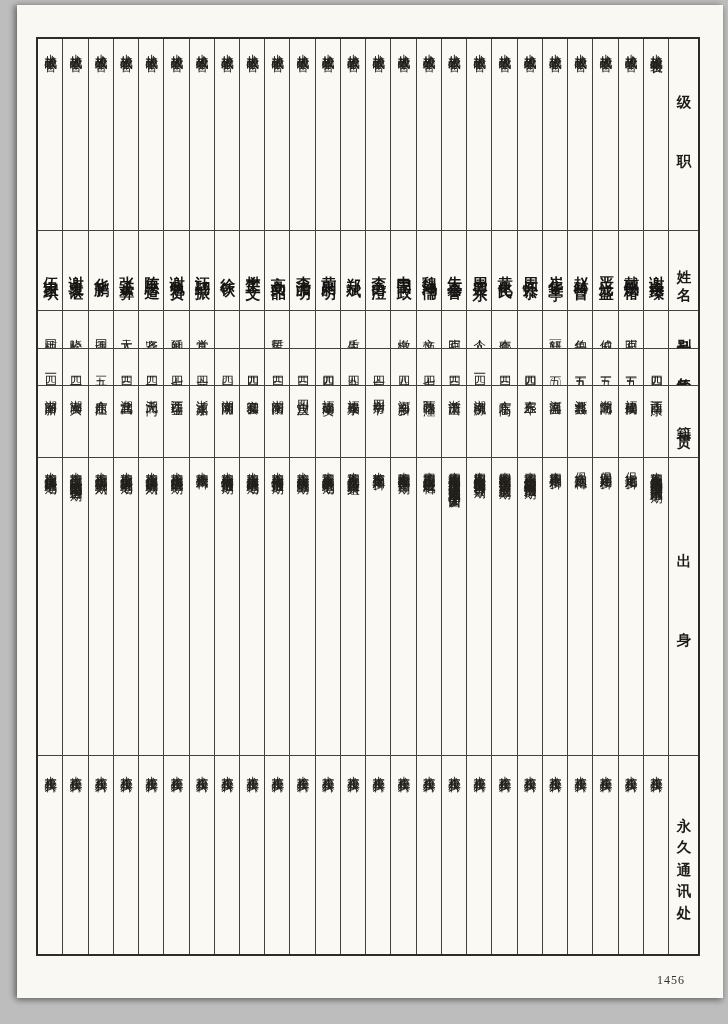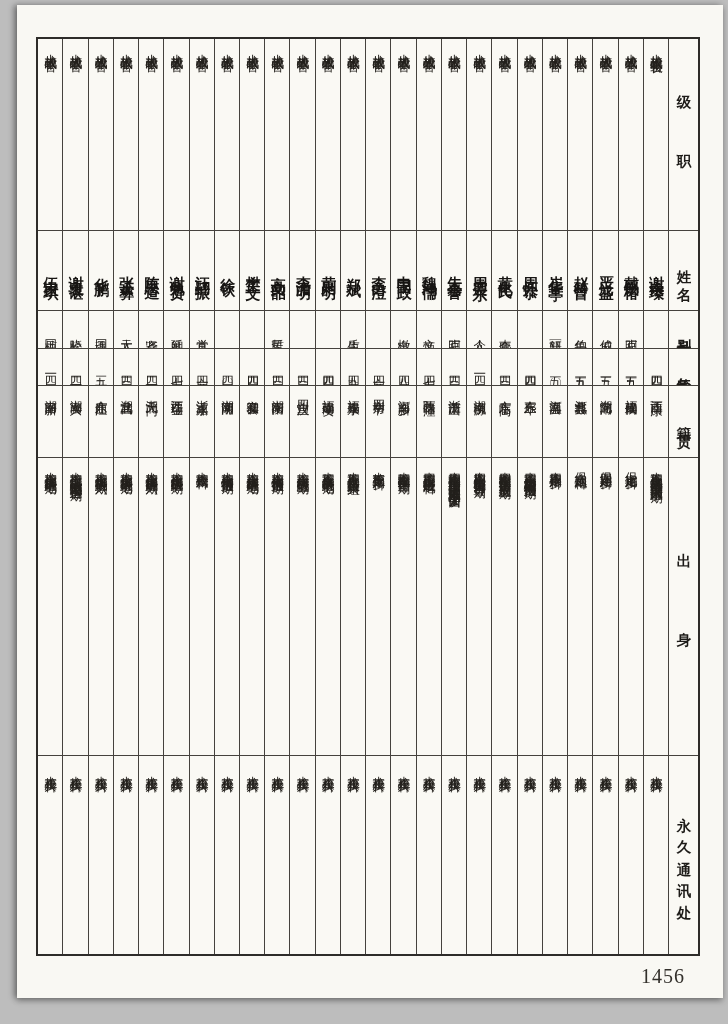--- a/index.html
+++ b/index.html
@@ -52,21 +52,21 @@
   .header-col .vtext{font-size:14.5px;color:#1d1b18;letter-spacing:.1em;font-weight:bold;padding-top:0;}
   .h-rank{align-items:center;}   .h-rank .vtext{letter-spacing:4.2em;padding-top:1.2em;}
   .h-name{align-items:center;}   .h-name .vtext{letter-spacing:1.1em;padding-top:.6em;}
   .h-hao{align-items:center;}    .h-hao .vtext{letter-spacing:.12em;}
   .h-age{align-items:center;}    .h-age .vtext{letter-spacing:.12em;}
   .h-native{align-items:center;} .h-native .vtext{letter-spacing:.7em;padding-top:.4em;}
   .h-bg{align-items:center;}     .h-bg .vtext{letter-spacing:5.5em;padding-top:2em;}
   .h-addr{align-items:center;}   .h-addr .vtext{letter-spacing:1.5em;padding-top:.8em;}
   .page-number{
     position:absolute;right:38px;bottom:10px;
-    font-size:20px;color:#33302b;letter-spacing:1px;
+    font-size:12px;color:#33302b;letter-spacing:1px;
   }
 </style>
 </head>
 <body>
 
 <div class="scan-page">
 
   <div class="roster-table" id="roster-table">
 
     <div class="col header-col">

